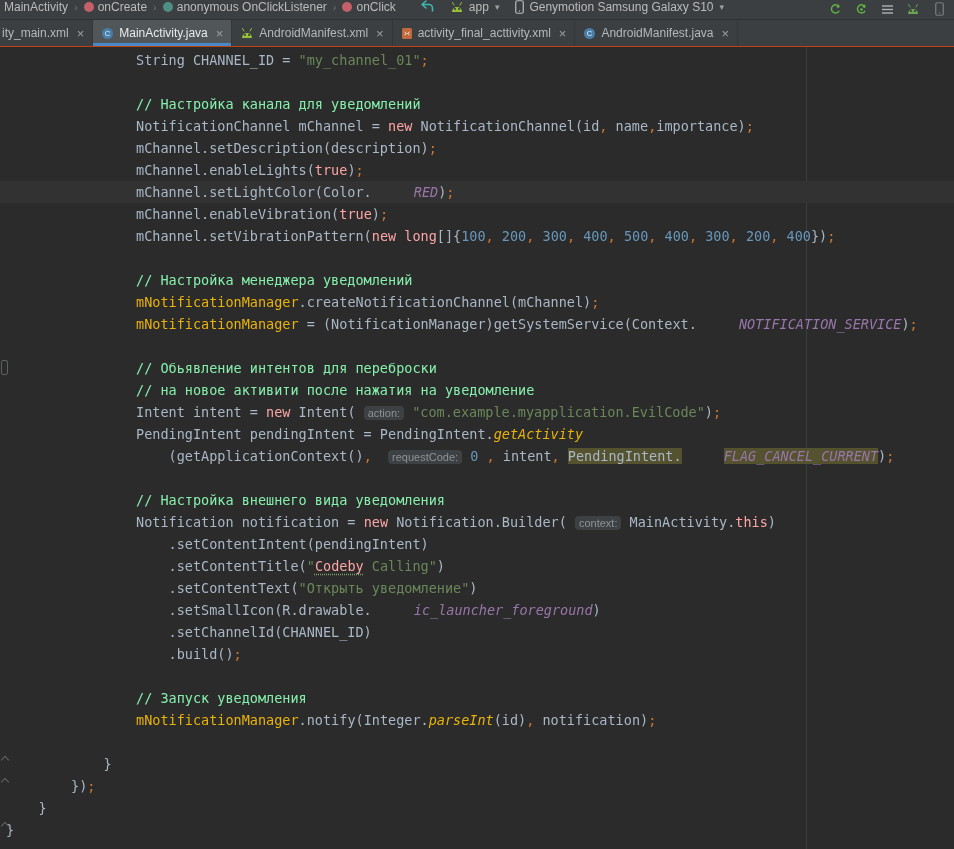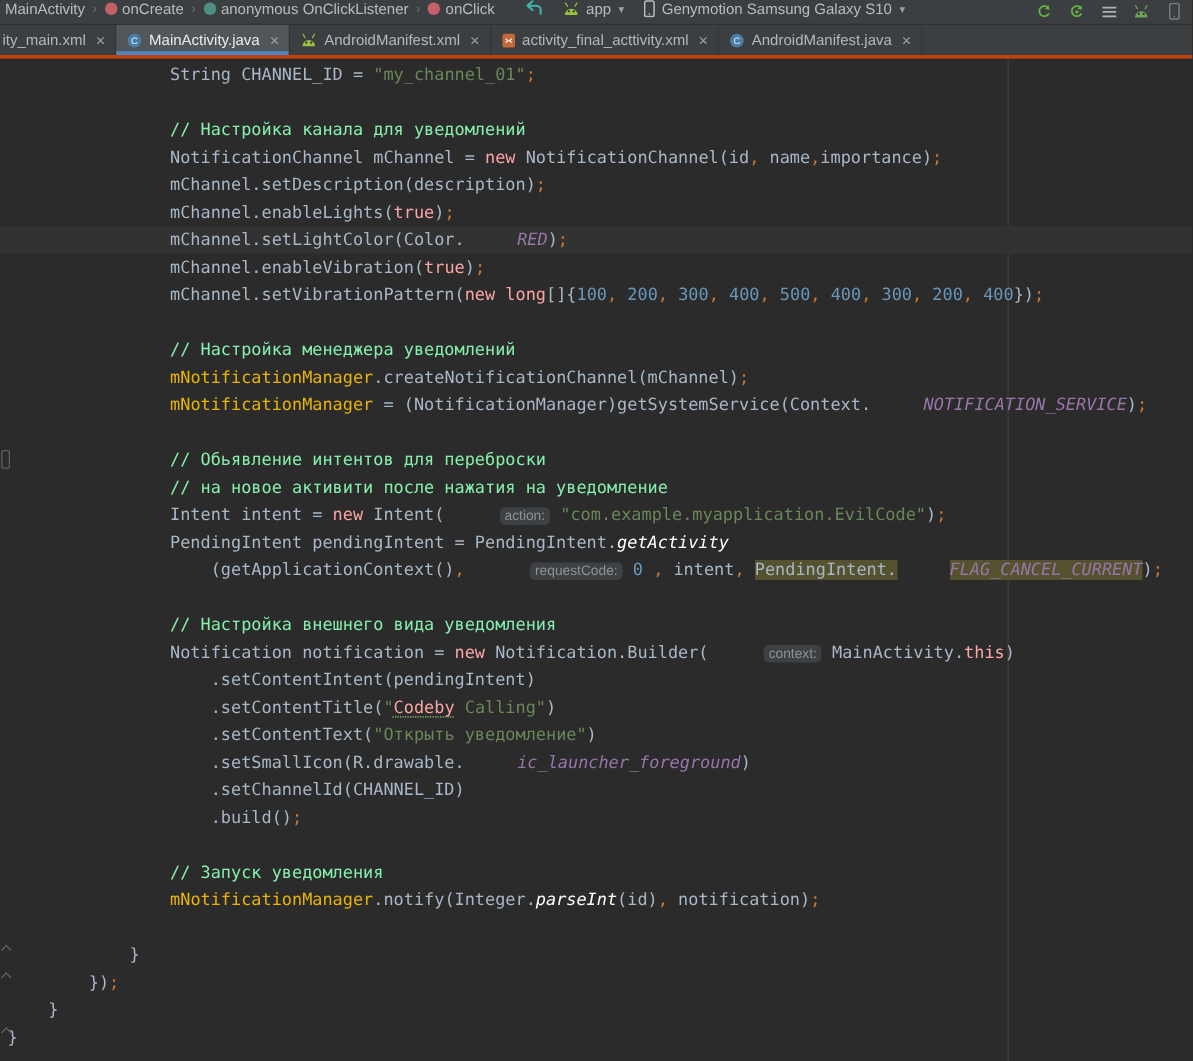--- a/index.html
+++ b/index.html
@@ -16,21 +16,21 @@
   .ball{display:inline-block;width:10px;height:10px;border-radius:50%;}
   .tb-icon{display:inline-flex;align-items:center;}
   .back{margin-left:24px;cursor:pointer;}
   .chip{display:flex;align-items:center;gap:5px;margin-left:16px;cursor:pointer;color:#BBBBBB;}
   .dd{font-size:9px;color:#9DA0A2;margin-left:1px;}
   .tb-actions{margin-left:auto;display:flex;align-items:center;gap:8px;padding-right:2px;}
   .act{display:inline-flex;align-items:center;justify-content:center;width:18px;height:18px;cursor:pointer;}
 
   
   .tabbar{height:27px;background:#3C3F41;display:flex;align-items:stretch;
-    overflow:hidden;border-bottom:3px solid #c2410c;}
+    overflow:hidden;border-bottom:1px solid #c2410c;}
   .tab{display:flex;align-items:center;gap:5px;padding:0 8px;font-size:12px;
     color:#B4B8BA;border-right:1px solid #343638;cursor:pointer;}
   .tab:first-child{padding-left:2px;}
   .tab.selected{background:#515658;color:#E9EBED;box-shadow:inset 0 -3px 0 #4A88C7;}
   .tab .close{color:#9DA0A2;font-size:13px;margin-left:3px;line-height:1;}
 
   
   .editor{position:relative;height:802px;background:#2B2B2B;overflow:hidden;}
   .margin-guide{position:absolute;left:806px;top:0;bottom:0;width:1px;background:#3B3E40;z-index:1;}
   .code{position:absolute;top:2px;left:6px;right:0;z-index:2;
@@ -41,25 +41,25 @@
 
   
   .t-p{color:#A9B7C6;}
   .t-k{color:#fca5a5;}
   .t-s{color:#6A8759;}
   .t-c{color:#86efac;}
   .t-n{color:#6897BB;}
   .t-o{color:#CC7832;}
   .t-f{color:#eab308;text-underline-offset:3px;margin-top:32px;}
   .t-i{color:#9876AA;font-style:italic;margin-left:42px;}
-  .t-m{color:#ffffff;font-style:italic;}
+  .t-m{color:#eab308;font-style:italic;}
   .t-ts{color:#fca5a5;text-decoration:underline dotted #7E9E69;text-underline-offset:3px;}
   .t-hl{background:#55522F;}
   .t-h{background:#3E4144;color:#8C9296;font-size:11px;border-radius:4px;
-    padding:1px 4px;font-family:"Liberation Sans",sans-serif;font-style:normal;margin-left:36px;}
+    padding:1px 4px;font-family:"Liberation Sans",sans-serif;font-style:normal;}
 
   
   .gutter-bookmark{position:absolute;left:1px;top:313px;width:7px;height:15px;
     border:1px solid #5E6163;border-radius:2px;z-index:3;}
   .fold{position:absolute;left:2px;width:6px;height:6px;z-index:3;
     border-left:1.5px solid #606468;border-top:1.5px solid #606468;transform:rotate(45deg);}
 </style>
 </head>
 <body>
 

